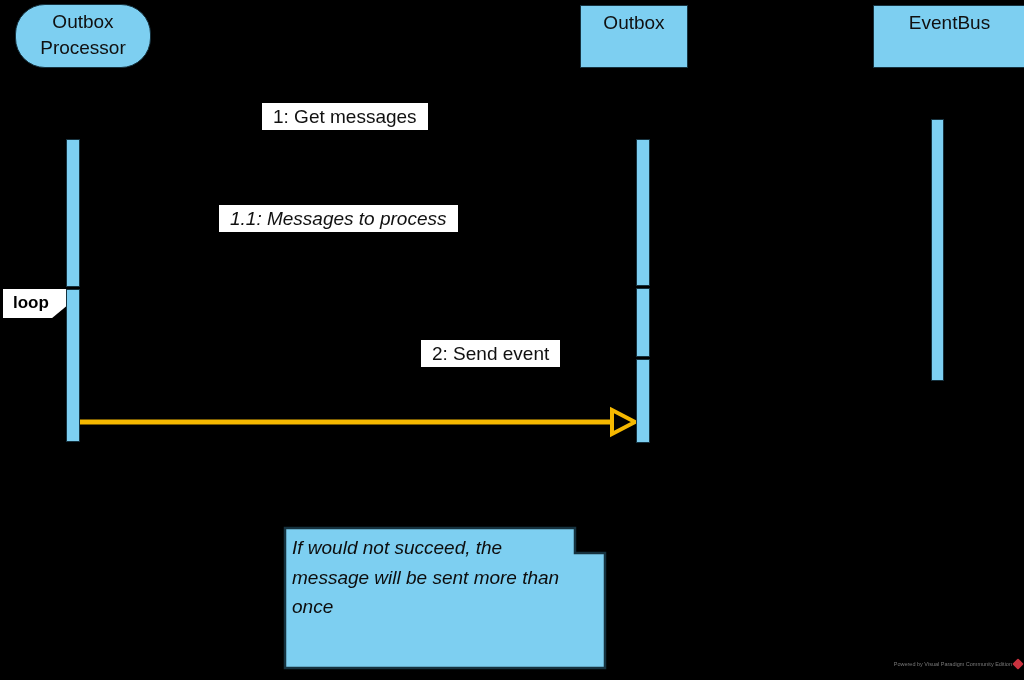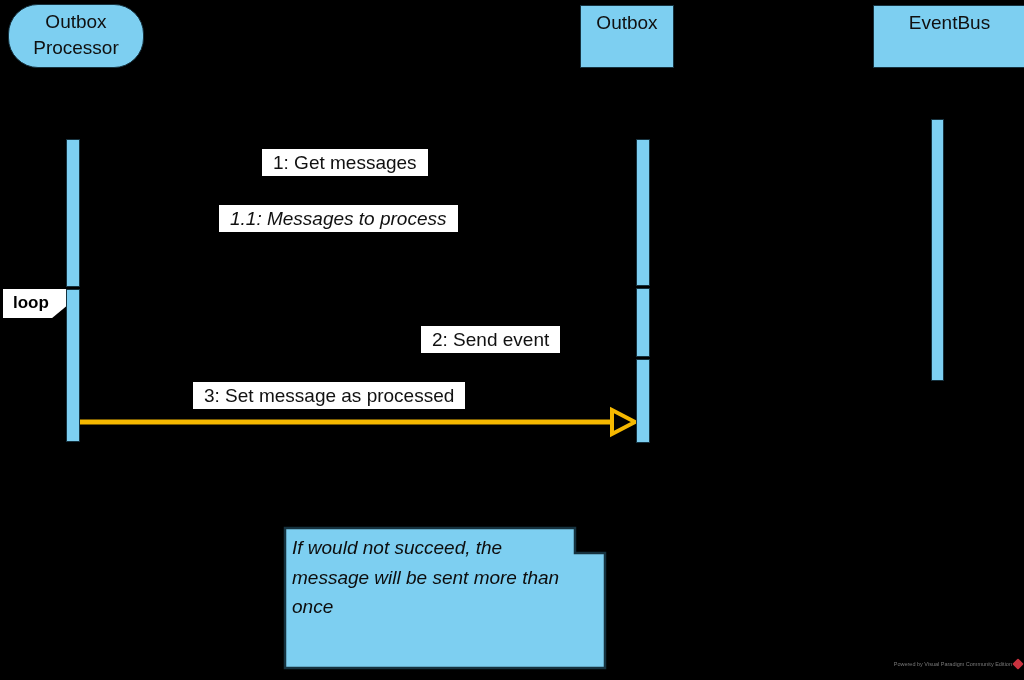--- a/index.html
+++ b/index.html
@@ -18,38 +18,38 @@
   .black-arrow{stroke:var(--default-arrow);stroke-width:2;fill:none;}
   .black-arrow-head{fill:var(--default-arrow);stroke:none;}
   .black-arrow.dashed{stroke-dasharray:7 5;}
   .yellow-arrow{stroke:var(--highlight-arrow);stroke-width:5;fill:none;}
   .yellow-arrow-head{stroke:var(--highlight-arrow);stroke-width:4;fill:none;stroke-linejoin:miter;}
   .note-shape{fill:var(--note-fill);stroke:var(--note-border);stroke-width:2.5;}
 
   .participant{position:absolute;background:var(--participant-fill);
     border:1.5px solid var(--participant-border);color:#101010;
     font-size:19px;line-height:26px;text-align:center;padding-top:4px;}
-  .p1{left:8px;top:4px;width:136px;height:64px;border-radius:30px;}
-  .p2{left:580px;top:5px;width:94px;height:63px;}
+  .p1{left:15px;top:4px;width:136px;height:64px;border-radius:30px;}
+  .p2{left:580px;top:5px;width:108px;height:63px;}
   .p3{left:873px;top:5px;width:153px;height:63px;}
 
   .act{position:absolute;width:14px;background:var(--participant-fill);
     border:1.5px solid var(--participant-border);}
   .p1a{left:66px;top:139px;height:148px;}
   .p1b{left:66px;top:289px;height:153px;}
   .p2a{left:636px;top:139px;height:147px;}
   .p2b{left:636px;top:288px;height:69px;}
   .p2c{left:636px;top:359px;height:84px;}
   .p3a{left:931px;top:119px;width:13px;height:262px;}
 
   .mlabel{position:absolute;background:var(--message-label-bg);color:var(--message-text);
     font-size:19px;line-height:21px;padding:3px 11px;white-space:nowrap;}
-  .m1{left:262px;top:103px;margin-top:46px;}
+  .m1{left:262px;top:103px;}
   .m11{left:219px;top:205px;font-style:italic;}
-  .m2{left:421px;top:326px;}
+  .m2{left:421px;top:340px;}
   .m3{left:193px;top:382px;}
 
   .loop-label{position:absolute;left:3px;top:289px;width:63px;height:29px;
     background:var(--message-label-bg);color:#000;font-weight:bold;font-size:17px;
     padding:4px 0 0 10px;
     clip-path:polygon(0 0,100% 0,100% 60%,78% 100%,0 100%);}
 
   .note-text{position:absolute;left:292px;top:533px;width:292px;color:#0d0d0d;
     font-size:19px;line-height:29.5px;font-style:italic;}
 
@@ -97,21 +97,20 @@
   <div class="act p1a"></div>
   <div class="act p1b"></div>
   <div class="act p2a"></div>
   <div class="act p2b"></div>
   <div class="act p2c"></div>
   <div class="act p3a"></div>
 
   <div class="mlabel m1">1: Get messages</div>
   <div class="mlabel m11">1.1: Messages to process</div>
   <div class="mlabel m2">2: Send event</div>
-  <div class="mlabel m3">3: Set message as processed</div>
 
   <div class="loop-label">loop</div>
 
   <div class="note-text">If would not succeed, the message will be sent more than once</div>
 
   <div class="watermark">
     <span>Powered by Visual Paradigm Community Edition</span>
     <div class="vp-diamond"></div>
   </div>
 

